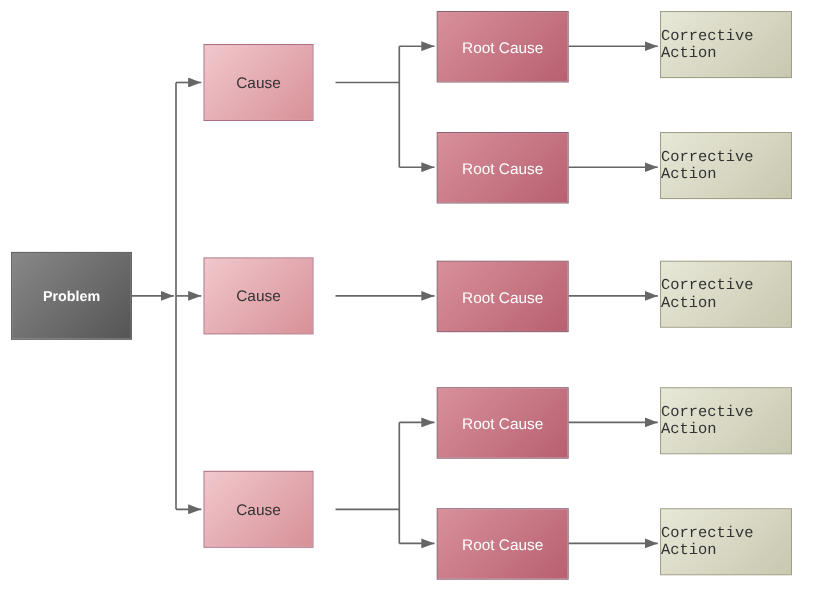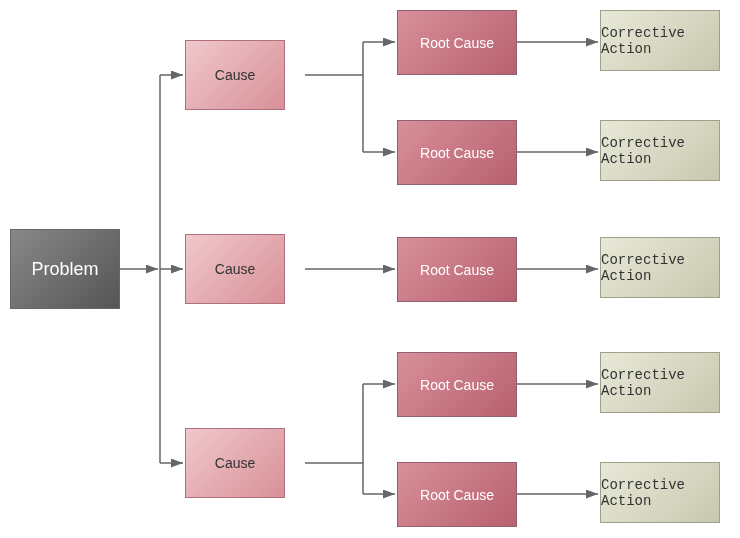--- a/index.html
+++ b/index.html
@@ -28,22 +28,22 @@
       border: 1px solid #aaa;
     }
 
     .node-problem {
       width: 110px;
       height: 80px;
       left: 10px;
       top: 229px;
       background: linear-gradient(135deg, #888 0%, #555 100%);
       color: #fff;
-      font-weight: normal;
-      font-size: 18px;
+      font-weight: bold;
+      font-size: 13px;
       border-color: #666;
     }
 
     .node-cause {
       width: 100px;
       height: 70px;
       background: linear-gradient(135deg, #f0c8cc 0%, #d89098 100%);
       border-color: #b07080;
       color: #333;
     }

